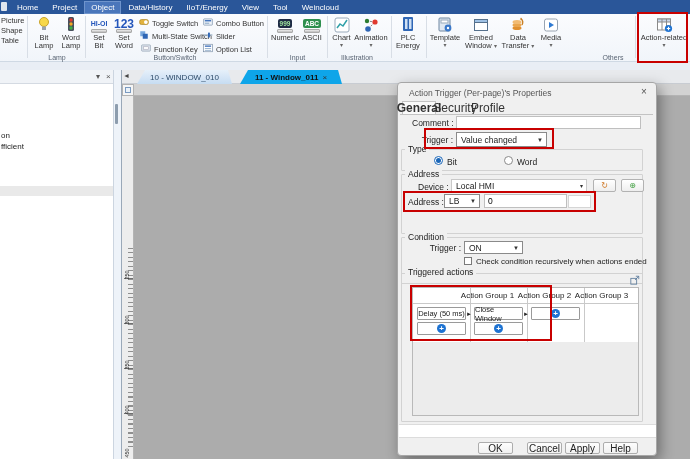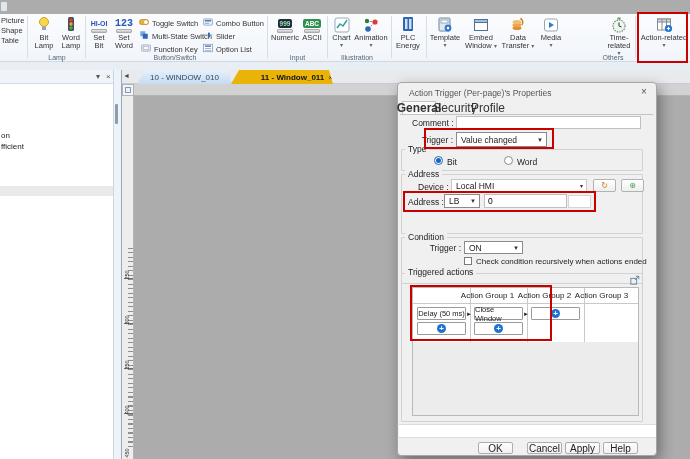--- a/index.html
+++ b/index.html
@@ -35,21 +35,21 @@
   .lp-frag { font-size:8px; color:#222; }
   .lp-highlight { left:0; top:186px; width:113px; height:10px; background:#e9e9e9; }
   .lp-scroll { left:113px; top:70px; width:8px; height:389px; background:#eef3f9; border-left:1px solid #ccd5e0; }
   .lp-thumb { left:115px; top:104px; width:3px; height:20px; background:#8d9dae; border-radius:1px; }
   .splitter { left:121px; top:70px; width:1px; height:389px; background:#9aa8b8; }
 
   
   .tabstrip { left:122px; top:70px; width:568px; height:14px; background:#e8eaed; border-bottom:1px solid #c8ccd2; }
   .doc-tab { top:70px; height:14px; font-size:8px; color:#2c4a68; display:flex; align-items:center; justify-content:center; clip-path:polygon(8px 0, calc(100% - 4px) 0, 100% 100%, 0 100%); }
   .doc-tab.t1 { left:137px; width:95px; background:linear-gradient(#e6f0fa,#c6dcf2); }
-  .doc-tab.t2 { left:231px; width:102px; background:#eab308; color:#111; font-weight:bold;justify-content:flex-end; }
+  .doc-tab.t2 { left:240px; width:102px; background:#0ea5e9; color:#111; font-weight:bold; }
   .tab-close { font-weight:normal; font-size:8px; color:#333; margin-left:4px; }
   .tab-arrow { left:123px; top:72px; font-size:7px; color:#444; }
   .cornerbox { left:122px; top:84px; width:12px; height:12px; background:#f5f5f5; border:1px solid #b2b2b2; }
   .cornerbox i { display:block; width:6px; height:6px; margin:2px; border:1px solid #7a9ac0; background:#eaf1f8; }
   .hruler { left:134px; top:84px; width:556px; height:12px; background:#d2d2d2; border-bottom:1px solid #b4b4b4; }
   .vruler { left:122px; top:96px; width:12px; height:363px; background:#ededed; border-right:1px solid #b4b4b4; }
   .vticks-minor { left:128px; top:248px; width:5px; height:200px; background:repeating-linear-gradient(to bottom,#8f8f8f 0 1px,transparent 1px 4.5px); }
   .vticks-major { left:124px; top:278px; width:9px; height:180px; background:repeating-linear-gradient(to bottom,#6f6f6f 0 1px,transparent 1px 45px); }
   .vnum { left:122px; width:10px; font-size:5.5px; color:#333; transform:rotate(-90deg); transform-origin:center; text-align:center; }
   .canvas { left:134px; top:96px; width:556px; height:363px; background:#acacac; }
@@ -83,20 +83,30 @@
   .plusdot { display:inline-block; width:9px; height:9px; border-radius:50%; background:#1e73d2; color:#fff; font-size:8px; font-weight:bold; line-height:9px; text-align:center; }
   .aarrow { font-size:6px; color:#222; }
   .msgstrip { left:1px; top:341px; width:257px; height:14px; background:#fff; border-top:1px solid #dcdcdc; border-bottom:1px solid #dcdcdc; }
   .dbtn { top:359px; width:35px; height:12px; background:linear-gradient(#fdfdfd,#f1f1f1); border:1px solid #adadad; border-radius:2px; font-size:10px; display:flex; align-items:center; justify-content:center; color:#222; }
 </style>
 </head>
 <body>
 
 <div id="screen">
 
+  <div class="abs menubar">
+    <span class="menu-item">Home</span>
+    <span class="menu-item">Project</span>
+    <span class="menu-item active">Object</span>
+    <span class="menu-item">Data/History</span>
+    <span class="menu-item">IIoT/Energy</span>
+    <span class="menu-item">View</span>
+    <span class="menu-item">Tool</span>
+    <span class="menu-item">Weincloud</span>
+  </div>
   <div class="abs app-icon"></div>
 
   <div class="abs ribbon">
 
     <span class="abs partial" style="left:1px;top:2px;">Picture</span>
     <span class="abs partial" style="left:1px;top:12px;">Shape</span>
     <span class="abs partial" style="left:1px;top:22px;">Table</span>
     <div class="abs sep" style="left:27px;"></div>
 
     <div class="abs rbtn" style="left:30px;width:28px;">
@@ -130,21 +140,21 @@
         <span class="icotxt">HI-OI</span>
             <span class="icobase"></span>
           </span>
       </span>
       <span>Set</span>
       <span>Bit</span>
     </div>
     <div class="abs rbtn" style="left:111px;width:26px;">
       <span class="ric">
           <span>
-        <span class="icotxt" style="font-size:10px;font-family:Liberation Mono, monospace;">123</span>
+        <span class="icotxt" style="font-size:12px;">123</span>
             <span class="icobase"></span>
           </span>
       </span>
       <span>Set</span>
       <span>Word</span>
     </div>
     <div class="abs rsmall" style="left:139px;top:3px;">
       <span><svg width="10" height="10" viewBox="0 0 16 16">
             <rect x="1" y="4" width="14" height="8" rx="3" fill="#e2b23c" stroke="#a57f1f"></rect>
             <circle cx="11" cy="8" r="3" fill="#fff"></circle>
@@ -283,31 +293,20 @@
       <span><span>Transfer</span> <span class="drop">▾</span></span>
     </div>
     <div class="abs rbtn" style="left:538px;width:26px;">
       <span class="ric">
         <svg width="16" height="16" viewBox="0 0 16 16">
             <rect x="1.5" y="2" width="13" height="12" rx="2" fill="#fff" stroke="#98a4b2"></rect>
             <path d="M6 5 L11 8 L6 11 Z" fill="#2f7ad2"></path>
           </svg>
       </span>
       <span>Media</span>
-      <span class="drop">▾</span>
-    </div>
-    <div class="abs rbtn" style="left:602px;width:34px;">
-      <span class="ric">
-        <svg width="16" height="16" viewBox="0 0 16 16">
-            <rect x="6.5" y="0.5" width="3" height="2" fill="#6a8f6a"></rect>
-            <circle cx="8" cy="9" r="6" fill="#eef7ee" stroke="#6a8f6a" stroke-width="1.2" stroke-dasharray="1.5 1"></circle>
-            <path d="M8 9 L8 5.5 M8 9 L10.5 10" stroke="#333" stroke-width="1"></path>
-          </svg>
-      </span>
-      <span>Time-related</span>
       <span class="drop">▾</span>
     </div>
     <span class="abs grplabel" style="left:586px;width:54px;">Others</span>
     <div class="abs sep" style="left:635px;"></div>
 
     <div class="abs rbtn" style="left:640px;width:48px;">
       <span class="ric">
         <svg width="17" height="16" viewBox="0 0 17 16">
             <rect x="1.5" y="2" width="13" height="11" fill="#fff" stroke="#8a8a8a"></rect>
             <rect x="1.5" y="2" width="13" height="3" fill="#c9d6ea" stroke="#8a8a8a"></rect>

